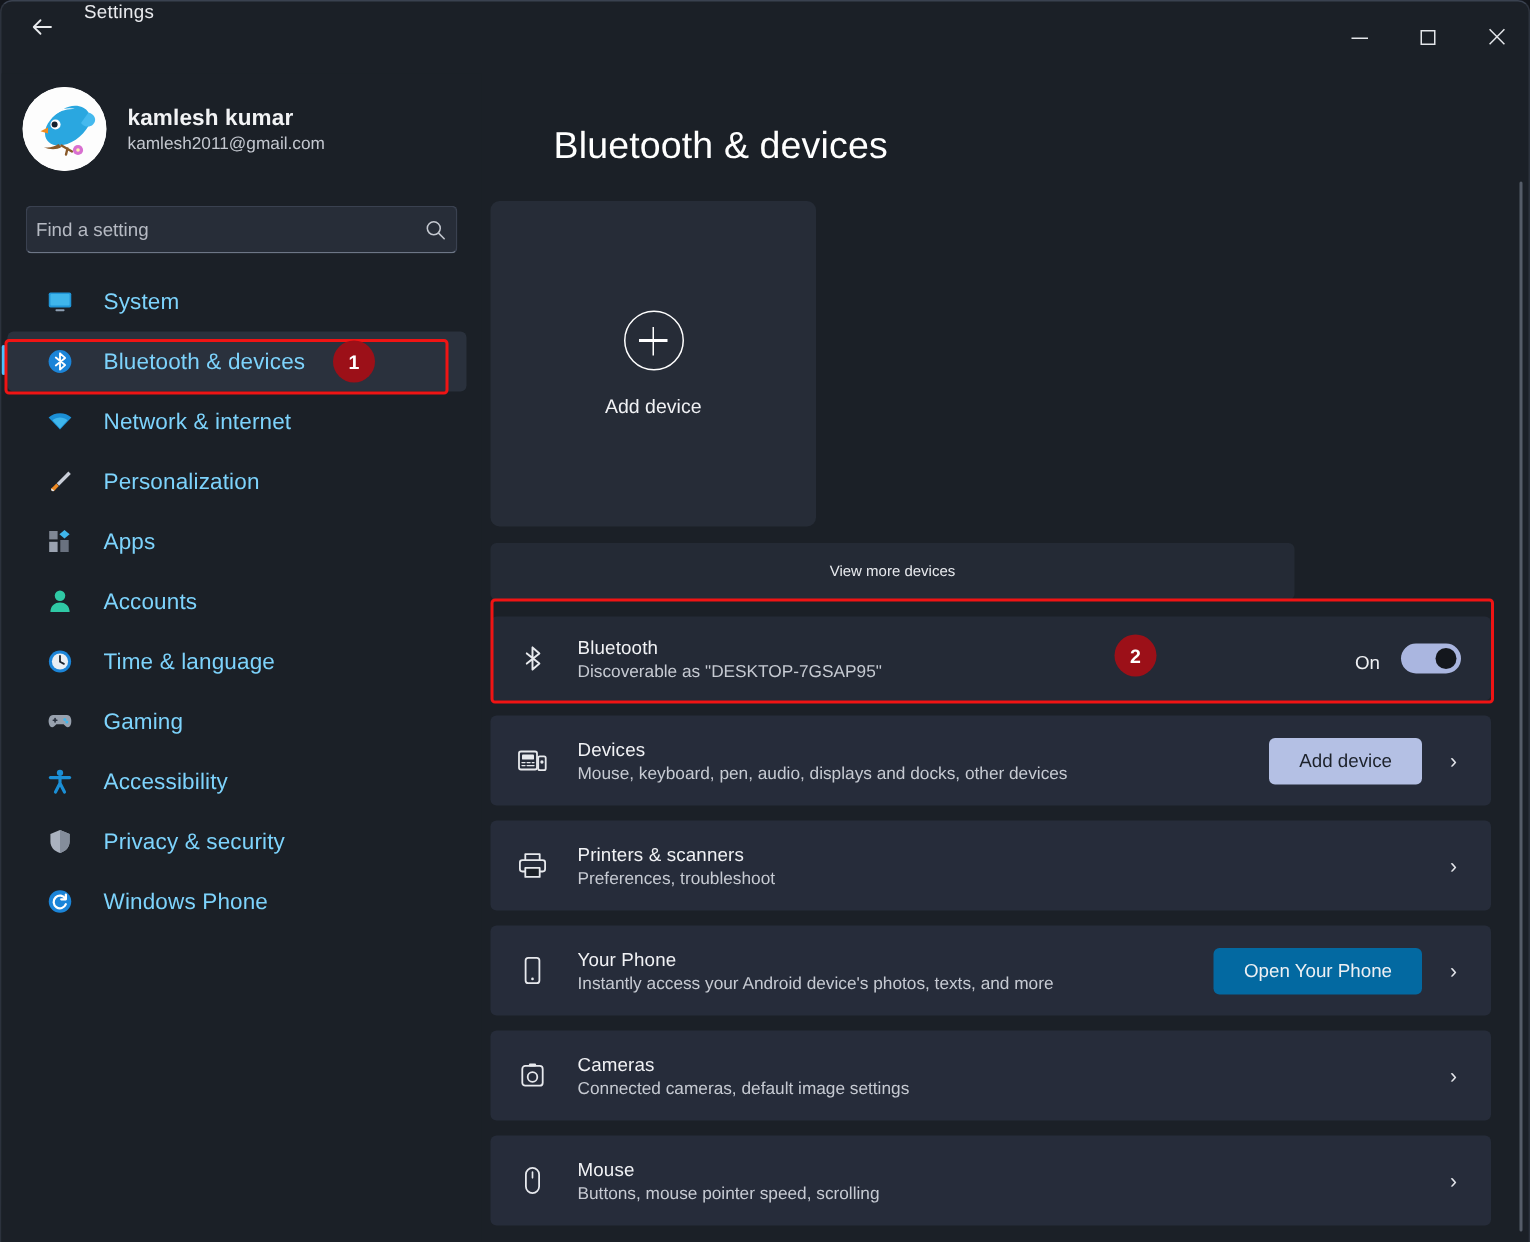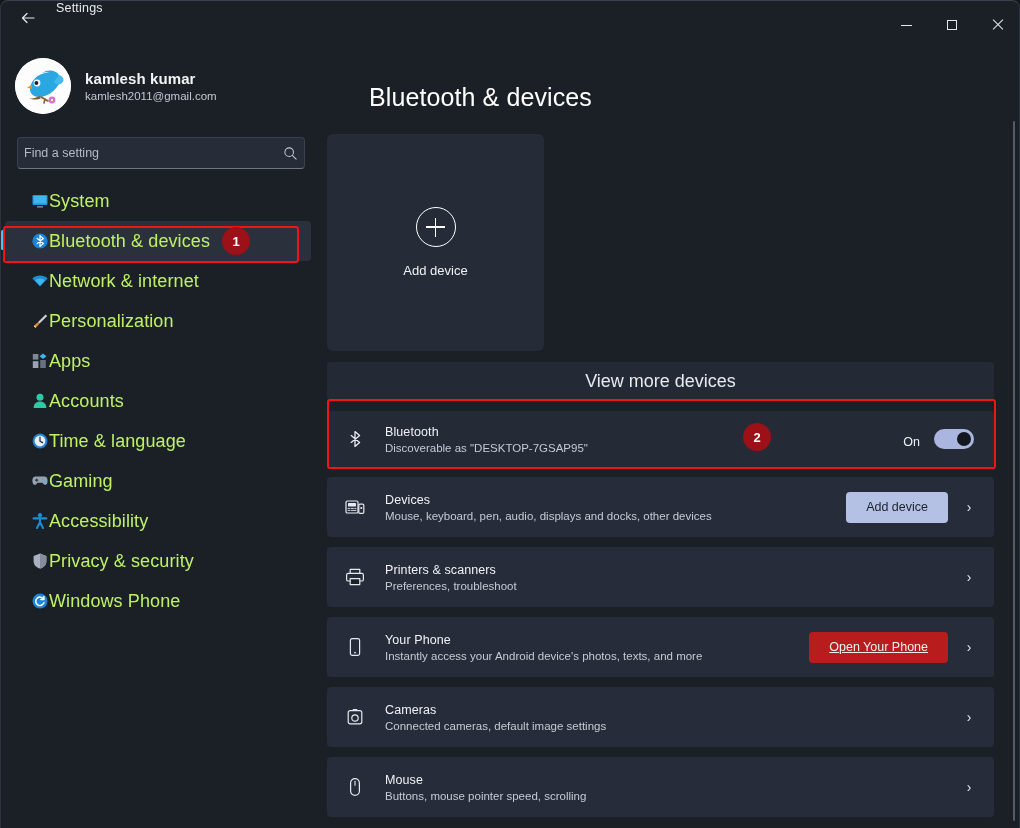--- a/index.html
+++ b/index.html
@@ -105,21 +105,21 @@
   .nav-item.active { background: #2a313d; }
   .nav-item.active:before {
     content: ""; position: absolute; left: -4px; top: 9px;
     width: 3px; height: 20px; border-radius: 2px; background: #4cc2ff;
   }
   .nav-icon {
     width: 18px; height: 18px; flex: none;
     display: flex; align-items: center; justify-content: center;
   }
   .nav-label {
-    font-size: 18px; color: #bef264; letter-spacing: .1px;
+    margin-left: 20px; font-size: 15px; color: #7dd3fc; letter-spacing: .1px;
   }
 
   
   .main {
     position: absolute; left: 320px; top: 48px;
     width: 700px; height: 780px;
     overflow: hidden;
   }
   .page-title {
     margin: 34px 0 0 48px;
@@ -144,24 +144,24 @@
   .plus-circle:before, .plus-circle:after {
     content: ""; position: absolute; background: #ffffff;
   }
   .plus-circle:before { width: 19px; height: 1.6px; }
   .plus-circle:after  { width: 1.6px; height: 19px; }
   .adddev-label {
     margin-top: 16px; font-size: 13px; color: #f0f1f4;
   }
 
   .viewmore {
-    margin-top: 11px; width: 667px; height: 38px;
+    margin-top: 11px; width: 536px; height: 38px;
     background: #242a35; border-radius: 4px;
     display: flex; align-items: center; justify-content: center;
-    font-size: 18px; color: #e8eaee; cursor: pointer;
+    font-size: 10px; color: #e8eaee; cursor: pointer;
   }
 
   .row {
     position: relative;
     width: 667px; height: 60px;
     background: #262c3a; border-radius: 4px;
     margin-top: 10px;
     display: flex; align-items: center;
     padding: 0 14px 0 16px; cursor: pointer;
   }
@@ -178,21 +178,21 @@
     width: 22px; flex: none; text-align: center;
     color: #e4e6eb; font-size: 14px; line-height: 1;
   }
   .pill-btn {
     height: 31px; padding: 0 20px;
     border-radius: 4px; font-size: 12.5px;
     display: flex; align-items: center; justify-content: center;
     cursor: pointer; margin-right: 10px; flex: none;
   }
   .pill-btn.accent { background: #b4c0e4; color: #1d222b; }
-  .pill-btn.subtle { background: #b91c1c; color: #eef0f3; text-decoration: underline; }
+  .pill-btn.subtle { background: #0369a1; color: #eef0f3; }
 
   .toggle-area { display: flex; align-items: flex-end; flex: none; margin-right: 6px; }
   .toggle-label { font-size: 12.5px; color: #f0f1f4; margin-right: 14px; }
   .toggle {
     width: 40px; height: 20px; border-radius: 10px;
     background: #aab6e0; position: relative; cursor: pointer;
   }
   .toggle-knob {
     position: absolute; right: 3px; top: 3px;
     width: 14px; height: 14px; border-radius: 50%;

